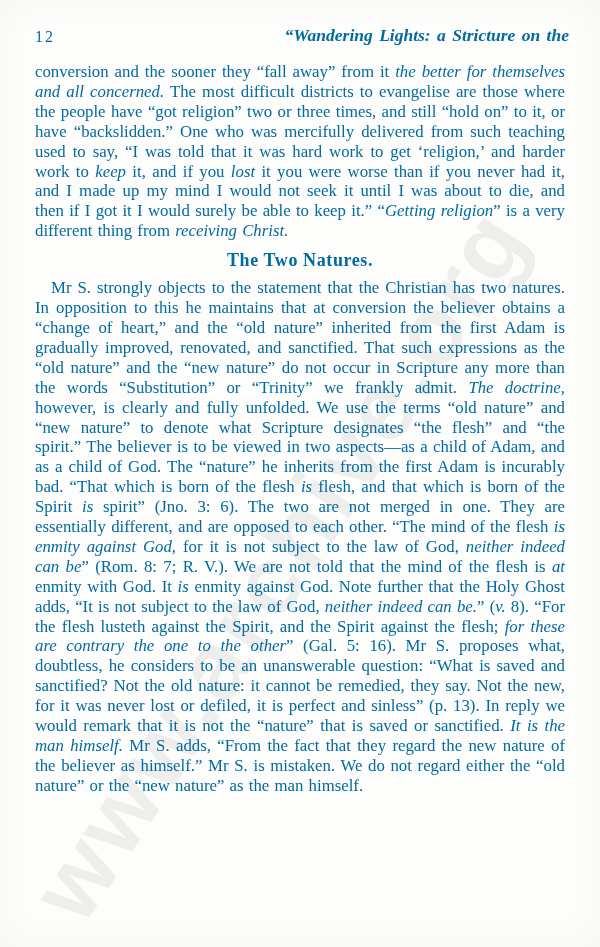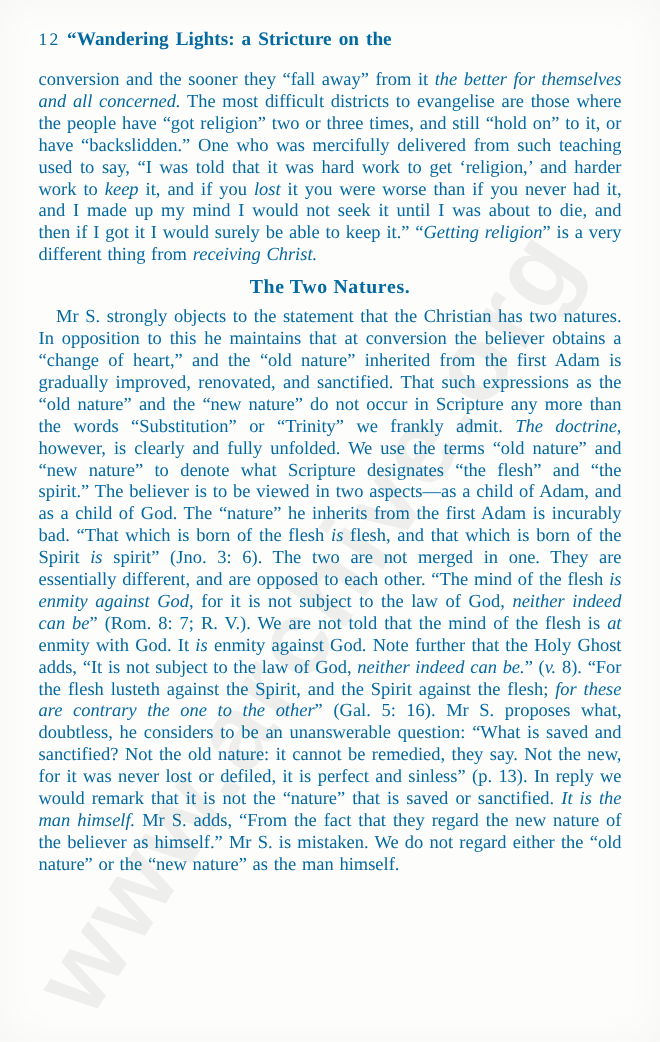--- a/index.html
+++ b/index.html
@@ -43,21 +43,22 @@
   }
   .page-number {
     position: absolute;
     left: 4px; top: 3px;
     font-size: 16px;
     letter-spacing: 2px;
     font-variant-numeric: oldstyle-nums;
   }
   .running-title {
     display: block;
-    text-align: left;
+    text-align: right;
+    font-style: italic;
     font-size: 17.5px;
     font-weight: 600;
     word-spacing: 2px;
     padding-left: 30px;
   }
   .body-par {
     font-size: 16.8px;
     line-height: 19.9px;
     text-align: justify;
     margin: 4px;

